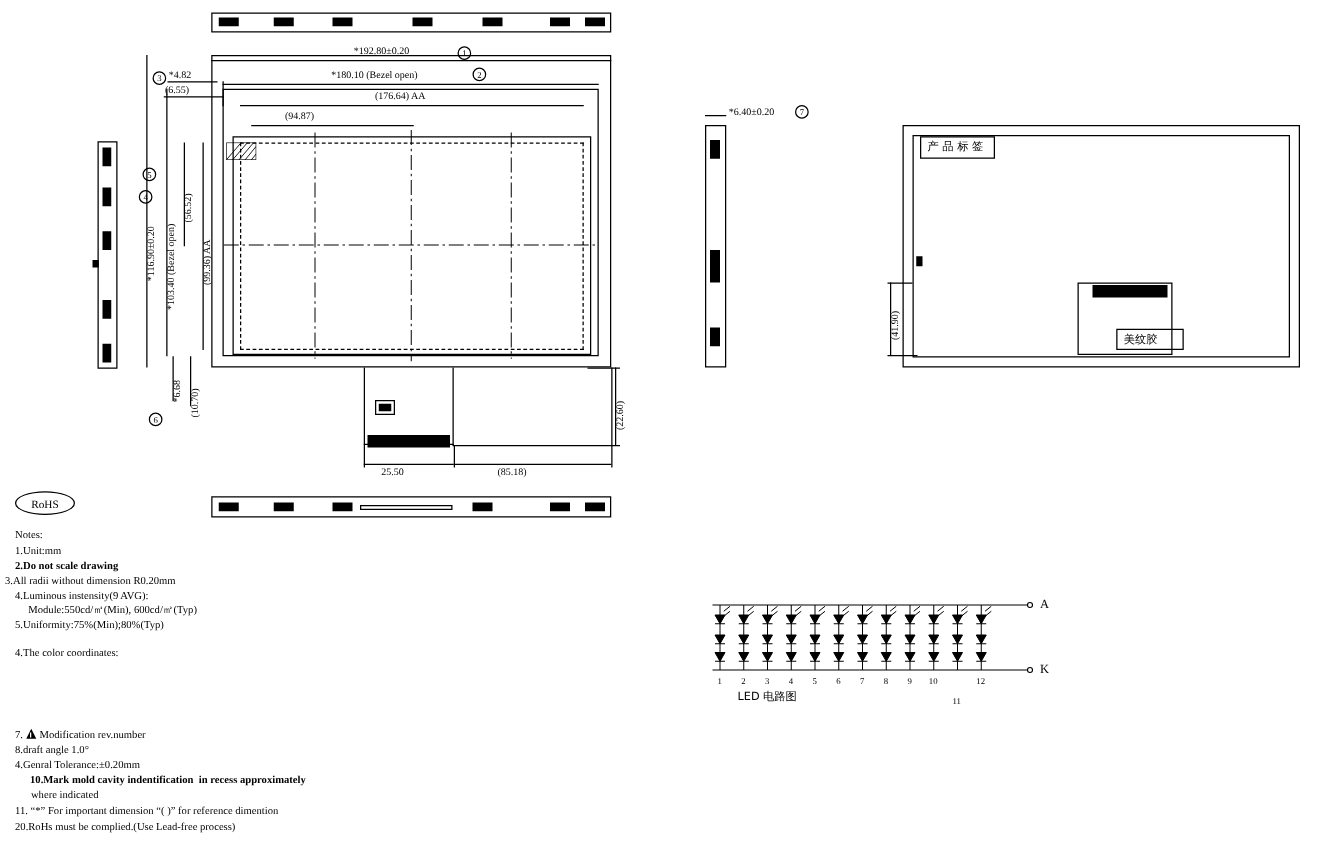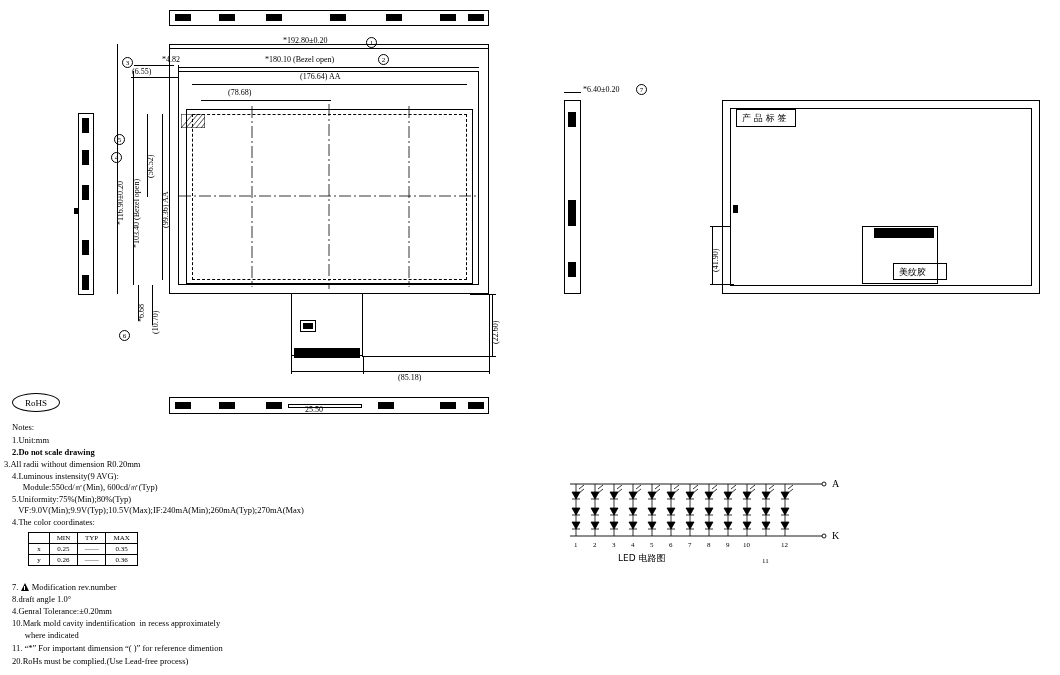--- a/index.html
+++ b/index.html
@@ -75,24 +75,24 @@
   <div class="circ" style="left:366px;top:37px;">1</div>
 
   <div class="ln h1" style="left:178px;top:67px;width:301px;height:1px;"></div>
   <div class="t" style="left:265px;top:55px;">*180.10 (Bezel open)</div>
   <div class="circ" style="left:378px;top:54px;">2</div>
 
   <div class="ln h1" style="left:192px;top:84px;width:275px;height:1px;"></div>
   <div class="t" style="left:300px;top:72px;">(176.64) AA</div>
 
   <div class="ln h1" style="left:201px;top:100px;width:130px;height:1px;"></div>
-  <div class="t" style="left:228px;top:88px;">(78.68)</div>
+  <div class="t" style="left:228px;top:88px;">(94.87)</div>
 
   <div class="circ" style="left:122px;top:57px;">3</div>
-  <div class="t" style="left:135px;top:55px;margin-left:27px;">*4.82</div>
+  <div class="t" style="left:135px;top:55px;">*4.82</div>
   <div class="t" style="left:132px;top:67px;">(6.55)</div>
   <div class="ln h1" style="left:134px;top:65px;width:40px;"></div>
   <div class="ln h1" style="left:131px;top:77px;width:48px;"></div>
   <div class="ln v1" style="left:178px;top:65px;height:20px;"></div>
 
   <div class="ln v1" style="left:117px;top:44px;height:250px;"></div>
   <div class="t vert" style="left:116px;top:225px;">*116.90±0.20</div>
   <div class="circ" style="left:111px;top:152px;">4</div>
 
   <div class="ln v1" style="left:133px;top:71px;height:214px;"></div>
@@ -110,21 +110,21 @@
   <div class="ln v1" style="left:152px;top:285px;height:40px;"></div>
   <div class="t vert" style="left:151px;top:334px;">(10.70)</div>
   <div class="circ" style="left:119px;top:330px;">6</div>
 
   <div class="ln v1" style="left:492px;top:294px;height:62px;"></div>
   <div class="t vert" style="left:491px;top:344px;">(22.60)</div>
   <div class="ln h1" style="left:470px;top:294px;width:26px;"></div>
   <div class="ln h1" style="left:362px;top:356px;width:134px;"></div>
 
   <div class="ln h1" style="left:291px;top:371px;width:72px;"></div>
-  <div class="t" style="left:305px;top:373px;margin-top:32px;">25.50</div>
+  <div class="t" style="left:305px;top:373px;">25.50</div>
   <div class="ln h1" style="left:363px;top:371px;width:126px;"></div>
   <div class="t" style="left:398px;top:373px;">(85.18)</div>
   <div class="ln v1" style="left:291px;top:356px;height:18px;"></div>
   <div class="ln v1" style="left:363px;top:356px;height:18px;"></div>
   <div class="ln v1" style="left:489px;top:294px;height:80px;"></div>
 
   <div class="box" style="left:78px;top:113px;width:16px;height:182px;"></div>
   <div class="fill" style="left:82px;top:118px;width:7px;height:15px;"></div>
   <div class="fill" style="left:82px;top:150px;width:7px;height:15px;"></div>
   <div class="fill" style="left:82px;top:185px;width:7px;height:15px;"></div>
@@ -167,50 +167,27 @@
 
   <div class="rohs" style="left:12px;top:393px;width:48px;height:19px;line-height:18px;border-radius:50%;">RoHS</div>
 
   <div class="notes" style="left:12px;top:422px;">Notes:</div>
   <div class="notes" style="left:12px;top:435px;">1.Unit:mm</div>
   <div class="notes" style="left:12px;top:447px;font-weight:bold;">2.Do not scale drawing</div>
   <div class="notes" style="left:4px;top:459px;">3.All radii without dimension R0.20mm</div>
   <div class="notes" style="left:12px;top:471px;">4.Luminous instensity(9 AVG):</div>
   <div class="notes" style="left:12px;top:482px;text-align:center;">     Module:550cd/㎡(Min), 600cd/㎡(Typ)</div>
   <div class="notes" style="left:12px;top:494px;">5.Uniformity:75%(Min);80%(Typ)</div>
-  <div class="notes" style="left:12px;top:505px;">   VF:9.0V(Min);9.9V(Typ);10.5V(Max);IF:240mA(Min);260mA(Typ);270mA(Max)</div>
   <div class="notes" style="left:12px;top:517px;">4.The color coordinates:</div>
 
-  <table class="coord" style="left:28px;top:532px;width:110px;">
-    <tbody>
-        <tr>
-      <th style="width:14px;"></th>
-      <th>MIN</th>
-      <th>TYP</th>
-      <th>MAX</th>
-    </tr>
-    <tr>
-      <td>x</td>
-      <td>0.25</td>
-      <td>——</td>
-      <td>0.35</td>
-    </tr>
-    <tr>
-      <td>y</td>
-      <td>0.26</td>
-      <td>——</td>
-      <td>0.36</td>
-    </tr>
-  </tbody>
-    </table>
 
   <div class="notes" style="left:12px;top:582px;">7. <span class="warn"></span> <span title="7. Modification rev.number"></span><span>Modification rev.number</span></div>
   <div class="notes" style="left:12px;top:594px;">8.draft angle 1.0°</div>
   <div class="notes" style="left:12px;top:606px;">4.Genral Tolerance:±0.20mm</div>
-  <div class="notes" style="left:12px;top:618px;">10.Mark mold cavity indentification  in recess approximately</div>
+  <div class="notes" style="left:24px;top:618px;font-weight:bold;">10.Mark mold cavity indentification  in recess approximately</div>
   <div class="notes" style="left:12px;top:630px;">      where indicated</div>
   <div class="notes" style="left:12px;top:643px;">11. “*” For important dimension “( )” for reference dimention</div>
   <div class="notes" style="left:12px;top:656px;">20.RoHs must be complied.(Use Lead-free process)</div>
 
   <svg style="position:absolute;left:560px;top:478px;width:300px;height:70px;">
 
     <line x1="10" y1="6" x2="240" y2="6" stroke="#000" stroke-width="0.9"></line>
 
     <line x1="10" y1="58" x2="240" y2="58" stroke="#000" stroke-width="0.9"></line>
 
@@ -351,15 +328,15 @@
   <div class="t7" style="left:612px;top:541px;">3</div>
   <div class="t7" style="left:631px;top:541px;">4</div>
   <div class="t7" style="left:650px;top:541px;">5</div>
   <div class="t7" style="left:669px;top:541px;">6</div>
   <div class="t7" style="left:688px;top:541px;">7</div>
   <div class="t7" style="left:707px;top:541px;">8</div>
   <div class="t7" style="left:726px;top:541px;">9</div>
   <div class="t7" style="left:743px;top:541px;">10</div>
   <div class="t7" style="left:762px;top:541px;margin-top:16px;">11</div>
   <div class="t7" style="left:781px;top:541px;">12</div>
-  <div class="t9 cjk" style="left:618px;top:553px;text-align:right;">LED 电路图</div>
+  <div class="t9 cjk" style="left:590px;top:553px;text-align:right;">LED 电路图</div>
 
 </div>
 
 </body></html>

